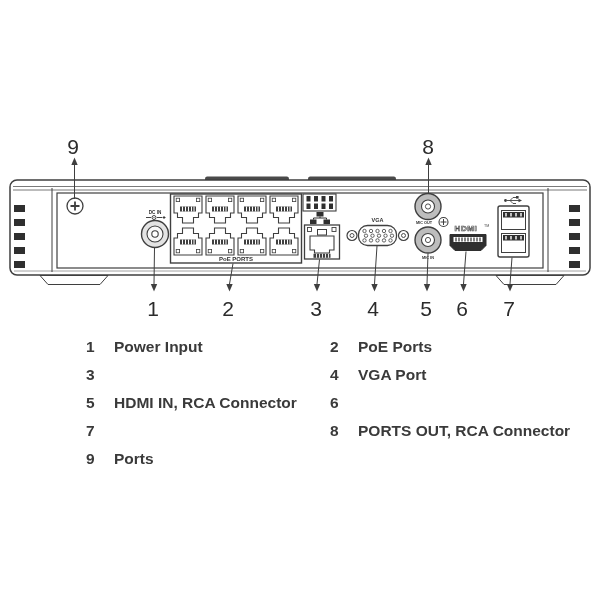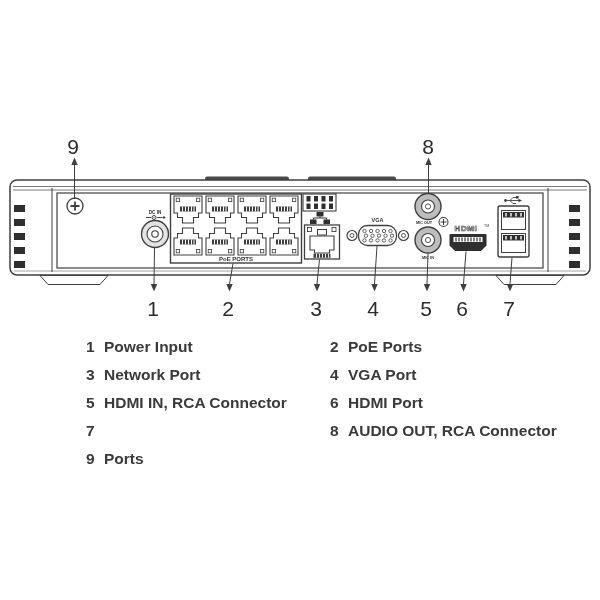--- a/index.html
+++ b/index.html
@@ -10,21 +10,21 @@
   #diagram{position:absolute;top:0;left:0;}
   .callout-num{font-family:"Liberation Sans",sans-serif;font-size:21px;fill:#2b2b2b;}
   .micro{font-family:"Liberation Sans",sans-serif;font-weight:bold;fill:#2f2f2f;}
   #legend{
     position:absolute;top:333px;left:0;width:600px;
     display:grid;grid-template-columns:244px auto;padding-left:86px;box-sizing:border-box;
   }
   .legend-item{height:28px;line-height:28px;display:flex;align-items:center;
     font-size:15.5px;font-weight:600;color:#3a3a3a;white-space:nowrap;}
   .legend-num{display:inline-block;width:18px;flex:0 0 18px;}
-  .legend-label{}
+  .legend-label{margin-left:10px;}
 </style>
 </head>
 <body>
 
 <svg id="diagram" width="600" height="335" viewBox="0 0 600 335">
   <defs>
     <g id="rj45p">
       <path d="M0,0 H28 V17 H24.5 V21.5 H19.5 V27 H8.5 V21.5 H3.5 V17 H0 Z" fill="#ffffff" stroke="#3f3f3f" stroke-width="1.1"></path>
       <rect x="2.2" y="2.2" width="3.4" height="3.4" fill="none" stroke="#3f3f3f" stroke-width="0.8"></rect>
       <rect x="22.4" y="2.2" width="3.4" height="3.4" fill="none" stroke="#3f3f3f" stroke-width="0.8"></rect>
@@ -245,38 +245,36 @@
   <div class="legend-item">
     <span class="legend-num">1</span>
     <span class="legend-label">Power Input</span>
   </div>
   <div class="legend-item">
     <span class="legend-num">2</span>
     <span class="legend-label">PoE Ports</span>
   </div>
   <div class="legend-item">
     <span class="legend-num">3</span>
-    <span class="legend-label">Network Port</span>
   </div>
   <div class="legend-item">
     <span class="legend-num">4</span>
     <span class="legend-label">VGA Port</span>
   </div>
   <div class="legend-item">
     <span class="legend-num">5</span>
     <span class="legend-label">HDMI IN, RCA Connector</span>
   </div>
   <div class="legend-item">
     <span class="legend-num">6</span>
-    <span class="legend-label">HDMI Port</span>
   </div>
   <div class="legend-item">
     <span class="legend-num">7</span>
   </div>
   <div class="legend-item">
     <span class="legend-num">8</span>
-    <span class="legend-label">AUDIO OUT, RCA Connector</span>
+    <span class="legend-label">PORTS OUT, RCA Connector</span>
   </div>
   <div class="legend-item">
     <span class="legend-num">9</span>
     <span class="legend-label">Ports</span>
   </div>
 </div>
 
 </body></html>

